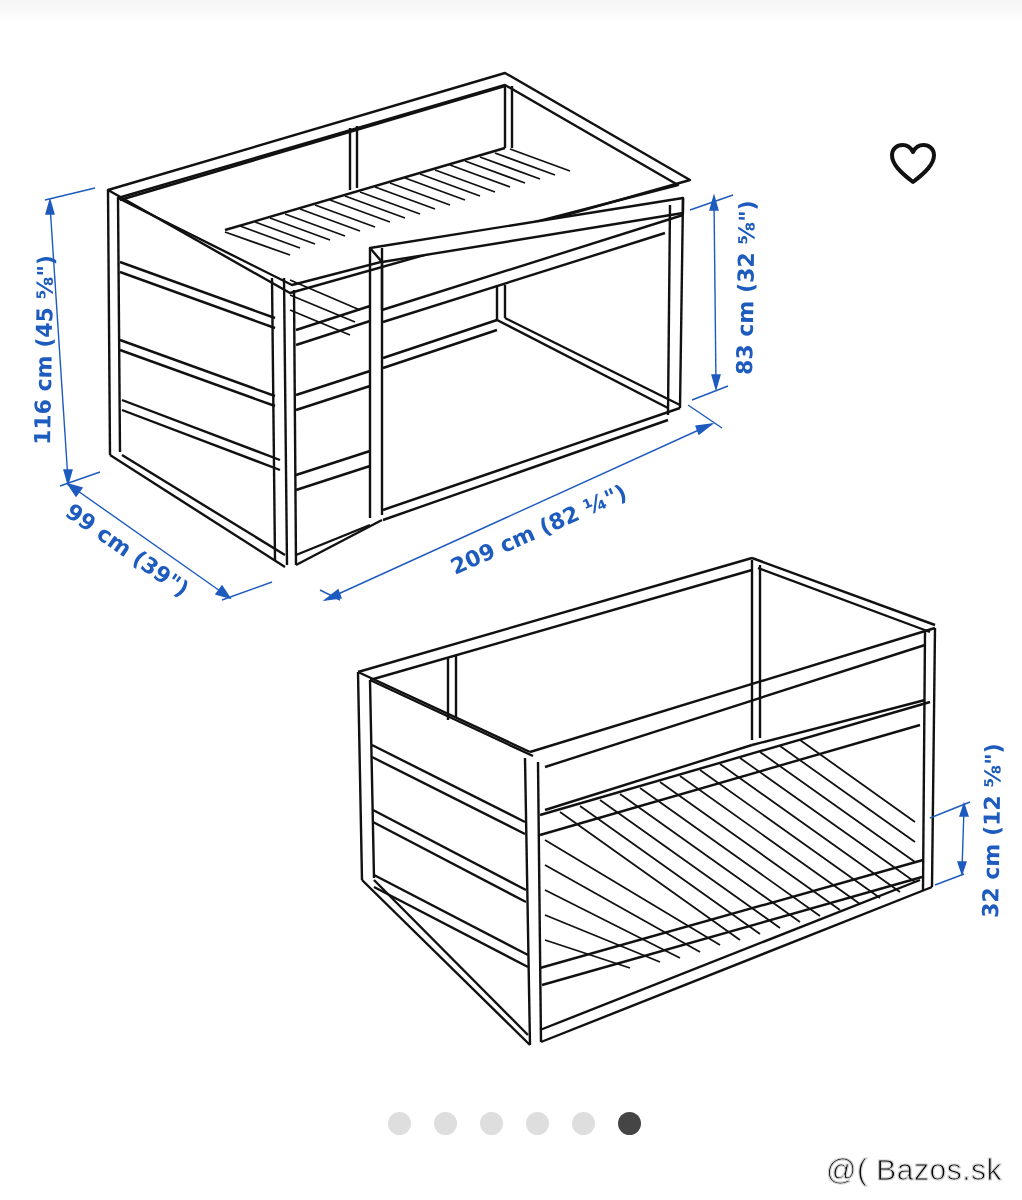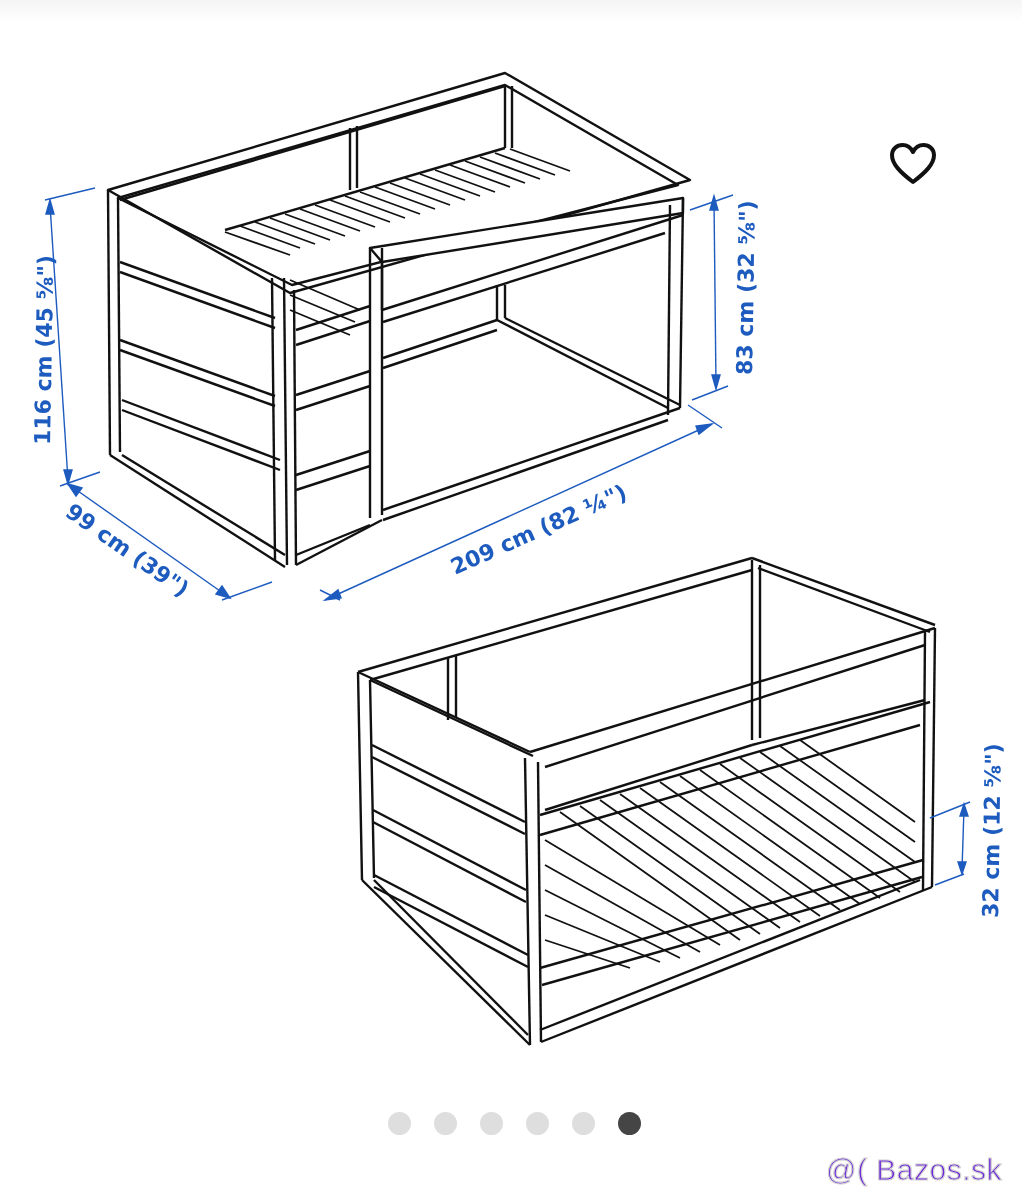--- a/index.html
+++ b/index.html
@@ -4,21 +4,21 @@
 <style>
   html, body { margin: 0; padding: 0; background: #ffffff; }
   body { width: 1022px; height: 1200px; position: relative; overflow: hidden; font-family: "Liberation Sans", sans-serif; }
   .top-shade { position: absolute; left: 0; top: 0; width: 1022px; height: 22px; background: linear-gradient(#f4f4f4, #ffffff); }
   .drawing { position: absolute; left: 0; top: 0; width: 1022px; height: 1090px; }
   .dim-label { font-family: "DejaVu Sans", sans-serif; font-weight: bold; fill: #1d5bbf; font-size: 22px; }
   .fav-btn { position: absolute; left: 880px; top: 133px; width: 66px; height: 62px; cursor: pointer; display: flex; align-items: center; justify-content: center; }
   .dots { position: absolute; left: 388px; top: 1112px; display: flex; gap: 23px; }
   .dot { width: 23px; height: 23px; border-radius: 50%; background: #dedede; cursor: pointer; }
   .dot.active { background: #454545; }
-  .watermark { position: absolute; left: 826px; top: 1153px; font-size: 30px; color: #6d28d9; -webkit-text-stroke: 1.2px #d2d2d2; letter-spacing: 0.5px; white-space: nowrap; }
+  .watermark { position: absolute; left: 826px; top: 1153px; font-size: 30px; color: #000000; -webkit-text-stroke: 1.2px #d2d2d2; letter-spacing: 0.5px; white-space: nowrap; }
 </style>
 </head>
 <body>
 
 <div class="top-shade"></div>
 
 <svg class="drawing" viewBox="0 0 1022 1090" xmlns="http://www.w3.org/2000/svg">
   <g fill="none" stroke="#111" stroke-width="2.4" stroke-linejoin="round">
 
     <polygon points="108,190 505,73 690,180 290,293" fill="#fff"></polygon>

